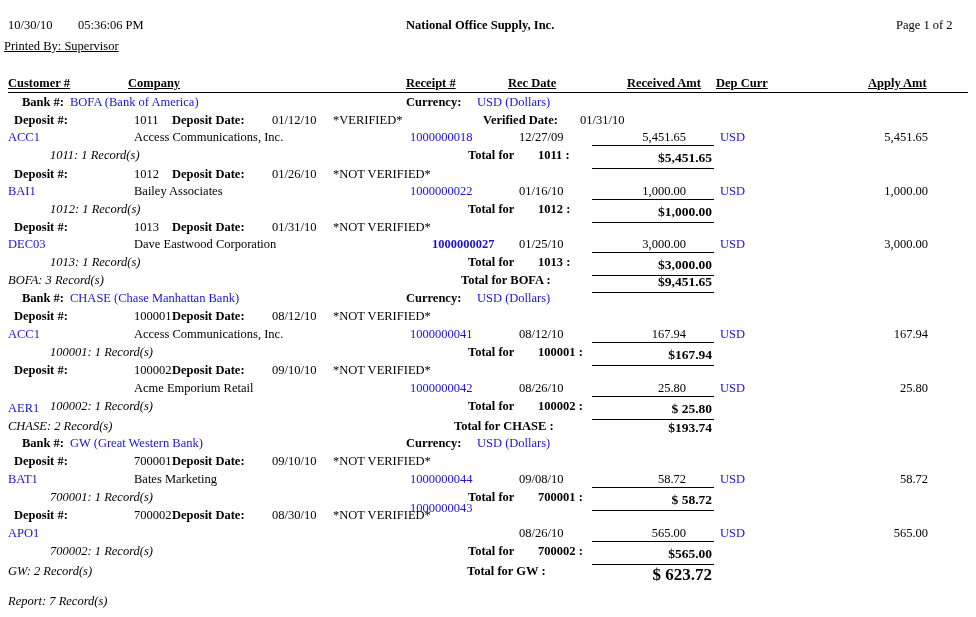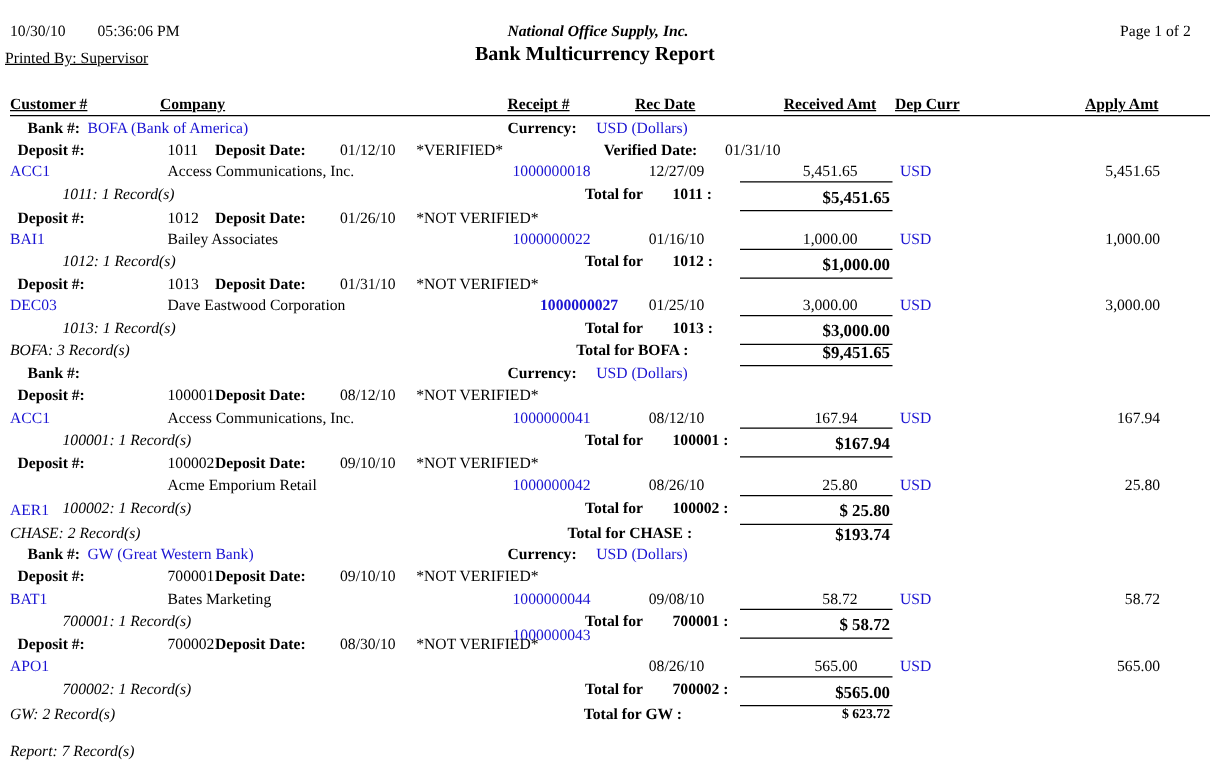--- a/index.html
+++ b/index.html
@@ -34,41 +34,39 @@
     background: #000000;
     height: 1px;
   }
   .title {
     font-size: 16px;
     font-weight: bold;
   }
   .company {
     font-size: 12.5px;
     font-weight: bold;
-    font-style: italic;
   }
   .colhdr {
     font-weight: bold;
     text-decoration: underline;
     font-size: 12.5px;
   }
   .totalamt { font-weight: bold; }
 </style>
 </head>
 <body>
 
 <div id="page">
 
   <div class="abs" style="left:8px; top:18px;">10/30/10</div>
   <div class="abs" style="left:78px; top:18px;">05:36:06 PM</div>
   <div class="abs company" style="left:406px; top:18px;">National Office Supply, Inc.</div>
   <div class="abs" style="left:896px; top:18px;">Page 1 of 2</div>
 
   <div class="abs" style="left:4px; top:39px;text-decoration:underline;">Printed By: Supervisor</div>
-  <div class="abs title" style="left:380px; top:35px;">Bank Multicurrency Report</div>
 
   <div class="abs colhdr" style="left:8px; top:76px;">Customer #</div>
   <div class="abs colhdr" style="left:128px; top:76px;">Company</div>
   <div class="abs colhdr" style="left:406px; top:76px;">Receipt #</div>
   <div class="abs colhdr" style="left:508px; top:76px;">Rec Date</div>
   <div class="abs colhdr" style="left:627px; top:76px;">Received Amt</div>
   <div class="abs colhdr" style="left:716px; top:76px;">Dep Curr</div>
   <div class="abs colhdr" style="left:868px; top:76px;">Apply Amt</div>
 
   <div class="hdrline" style="left:8px; top:92px; width:960px;"></div>
@@ -145,20 +143,24 @@
   <div class="abs bold" style="left:538px; top:255px;font-family:Liberation Serif, serif;">1013 :</div>
   <div class="abs right totalamt" style="left:600px; top:257px; width:112px; font-size:13.5px;">$3,000.00</div>
   <div class="sumline" style="left:592px; top:275px; width:122px;"></div>
 
   <div class="abs ital" style="left:8px; top:273px;">BOFA: 3 Record(s)</div>
   <div class="abs bold" style="left:461px; top:273px;">Total for BOFA :</div>
   <div class="abs right totalamt" style="left:600px; top:274px; width:112px; font-size:13.5px;">$9,451.65</div>
   <div class="sumline" style="left:592px; top:292px; width:122px;"></div>
 
   <div class="abs bold" style="left:22px; top:291px;">Bank #:</div>
+  <div class="abs link" style="left:70px; top:291px;">
+    <span>CHASE</span>
+    <span>(Chase Manhattan Bank)</span>
+  </div>
   <div class="abs bold" style="left:406px; top:291px;">Currency:</div>
   <div class="abs link" style="left:477px; top:291px;">USD (Dollars)</div>
 
   <div class="abs bold" style="left:14px; top:309px;">Deposit #:</div>
   <div class="abs" style="left:134px; top:309px;">100001</div>
   <div class="abs bold" style="left:172px; top:309px;">Deposit Date:</div>
   <div class="abs" style="left:272px; top:309px;">08/12/10</div>
   <div class="abs" style="left:333px; top:309px;">*NOT VERIFIED*</div>
 
   <div class="abs link" style="left:8px; top:327px;">ACC1</div>
@@ -245,17 +247,17 @@
 
   <div class="sumline" style="left:592px; top:541px; width:122px;"></div>
   <div class="abs ital" style="left:50px; top:544px;">700002: 1 Record(s)</div>
   <div class="abs bold" style="left:468px; top:544px;">Total for</div>
   <div class="abs bold" style="left:538px; top:544px;">700002 :</div>
   <div class="abs right totalamt" style="left:600px; top:546px; width:112px; font-size:13.5px;">$565.00</div>
   <div class="sumline" style="left:592px; top:564px; width:122px;"></div>
 
   <div class="abs ital" style="left:8px; top:564px;">GW: 2 Record(s)</div>
   <div class="abs bold" style="left:467px; top:564px;">Total for GW :</div>
-  <div class="abs right totalamt" style="left:600px; top:565px; width:112px; font-size:11px;">$ 623.72</div>
+  <div class="abs right totalamt" style="left:600px; top:565px; width:112px; font-size:17px;">$ 623.72</div>
 
   <div class="abs ital" style="left:8px; top:594px;">Report: 7 Record(s)</div>
 
 </div>
 
 </body></html>

